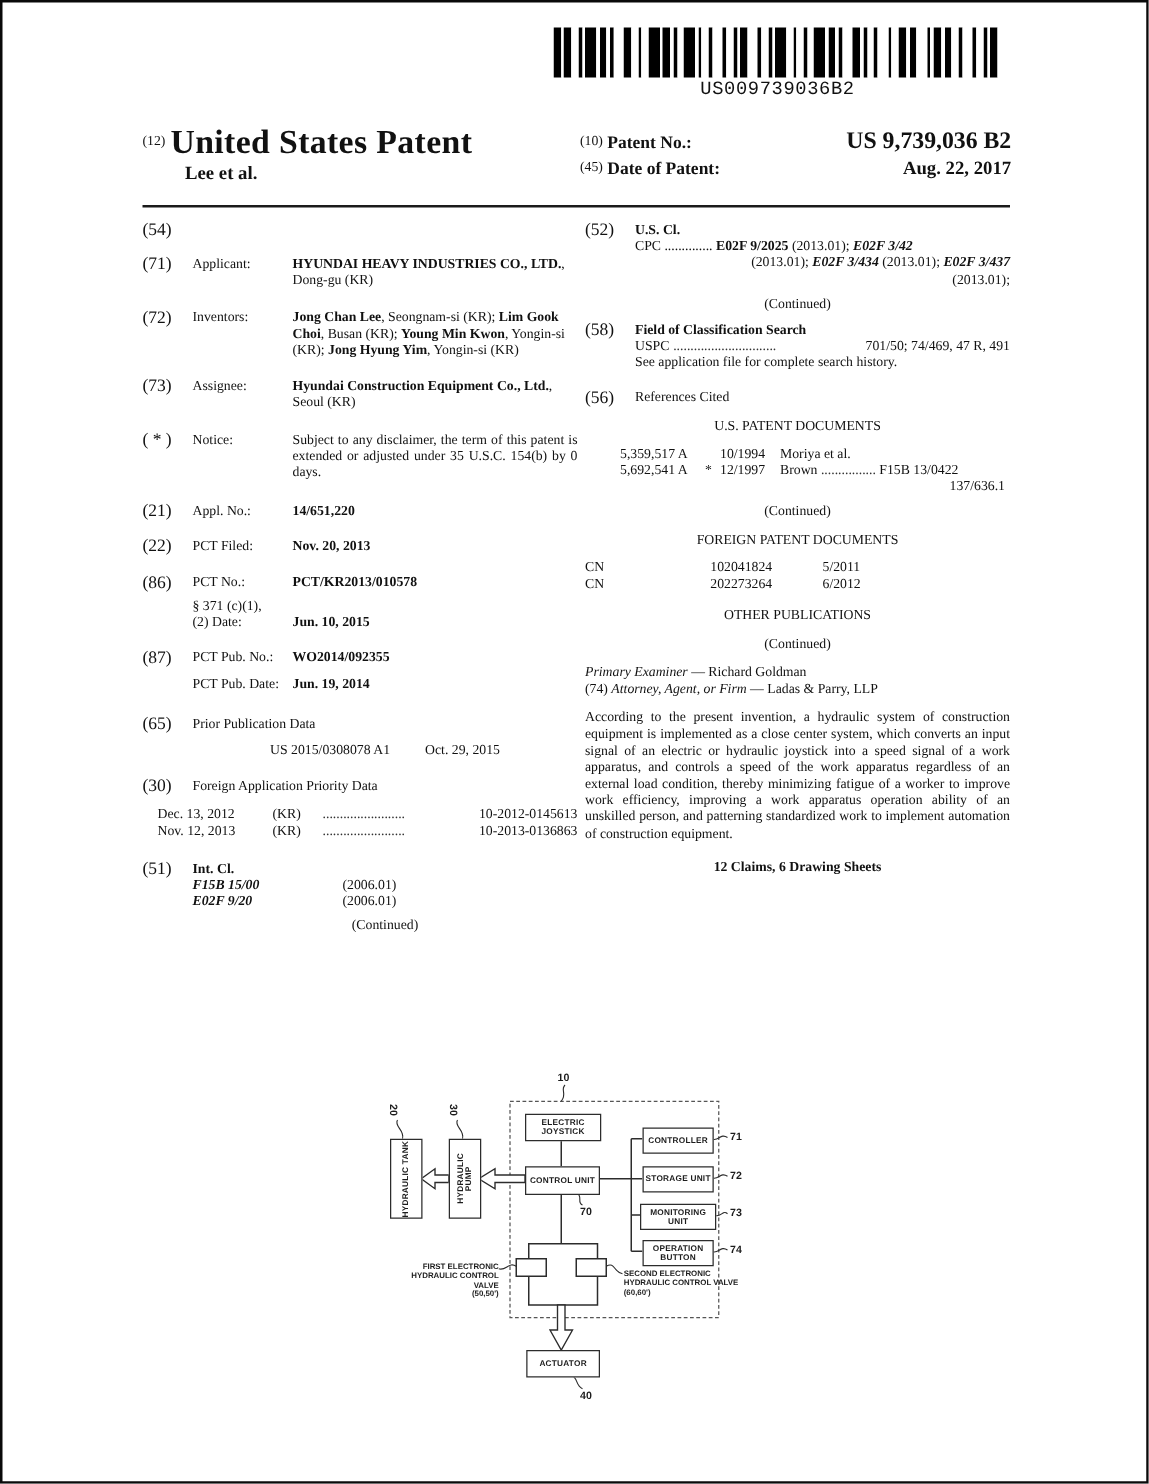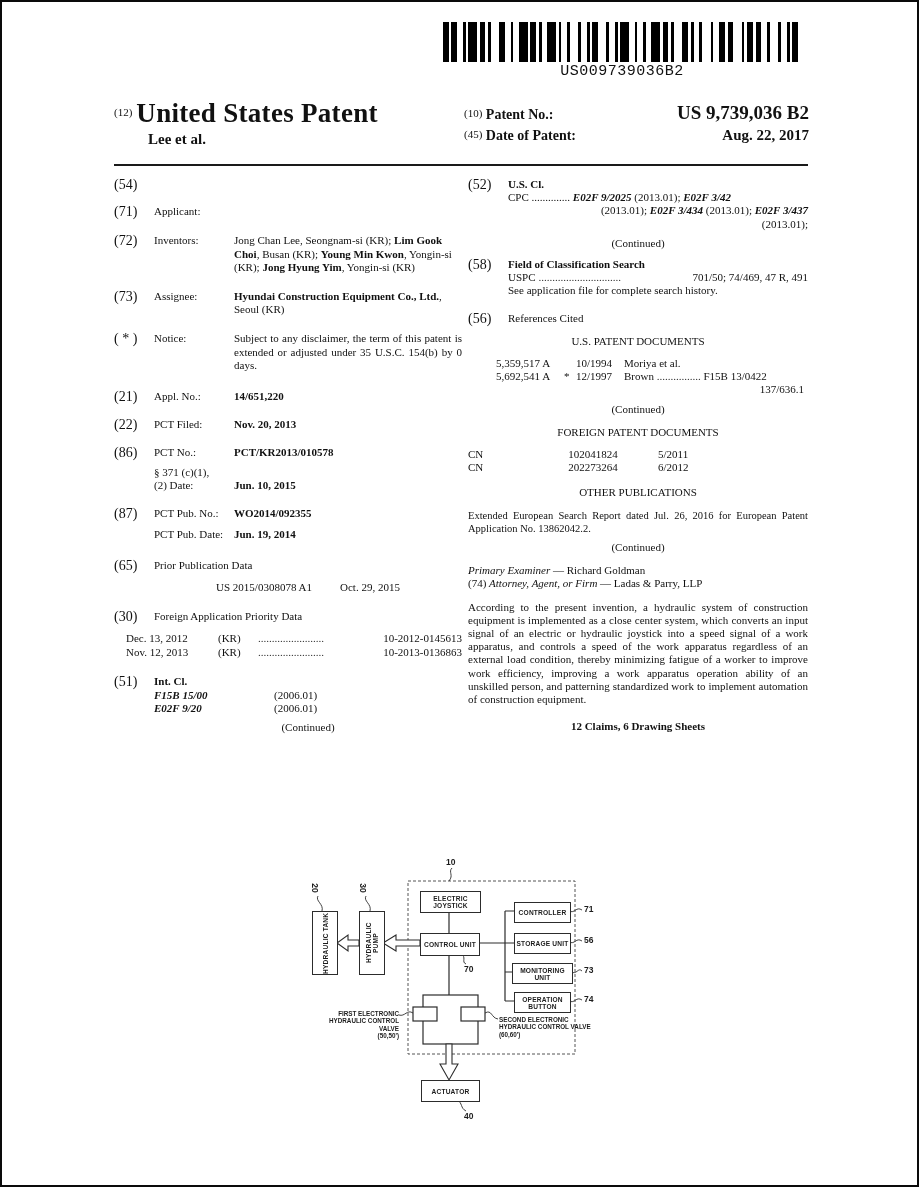--- a/index.html
+++ b/index.html
@@ -175,28 +175,29 @@
   <div class="col col-l">
 
     <div class="inid">
       <span class="num">(54)</span>
     </div>
 
     <div class="inid" style="margin-bottom:16px;">
       <span class="num">(71)</span>
       <span class="lv">
           <span>Applicant:</span>
+        <span><span style="font-weight: 700;">HYUNDAI HEAVY INDUSTRIES CO., LTD.</span><span>, Dong-gu (KR)</span></span>
         </span>
     </div>
 
     <div class="inid" style="margin-bottom:16px;">
       <span class="num">(72)</span>
       <span class="lv">
           <span>Inventors:</span>
-        <span><span style="font-weight: 400;">Jong Chan Lee</span><span>, Seongnam-si (KR); </span><span style="font-weight: 700;">Lim Gook Choi</span><span>, Busan (KR); </span><span style="font-weight: 700;">Young Min Kwon</span><span>, Yongin-si (KR); </span><span style="font-weight: 700;">Jong Hyung Yim</span><span>, Yongin-si (KR)</span></span>
+        <span><span style="font-weight: 700;">Jong Chan Lee</span><span>, Seongnam-si (KR); </span><span style="font-weight: 700;">Lim Gook Choi</span><span>, Busan (KR); </span><span style="font-weight: 700;">Young Min Kwon</span><span>, Yongin-si (KR); </span><span style="font-weight: 700;">Jong Hyung Yim</span><span>, Yongin-si (KR)</span></span>
         </span>
     </div>
 
     <div class="inid" style="margin-bottom:16px;">
       <span class="num">(73)</span>
       <span class="lv">
           <span>Assignee:</span>
         <span><span style="font-weight: 700;">Hyundai Construction Equipment Co., Ltd.</span><span>, Seoul (KR)</span></span>
         </span>
     </div>
@@ -303,21 +304,21 @@
       </span>
     </div>
   </div>
 
   <div class="col col-r">
 
     <div class="inid" style="margin-bottom:4px;">
       <span class="num">(52)</span>
       <span>
         <div class="b">U.S. Cl.</div>
-        <div><span>CPC </span><span>.............. </span><span style="font-weight: 700; font-style: italic;">E02F 9/2025</span><span> (2013.01); </span><span style="font-weight: 700; font-style: italic;">E02F 3/42</span></div>
+        <div><span>CPC </span><span>.............. </span><span style="font-weight: 700; ">E02F 9/2025</span><span> (2013.01); </span><span style="font-weight: 700; font-style: italic;">E02F 3/42</span></div>
         <div class="rt"><span>(2013.01); </span><span style="font-weight: 700; font-style: italic;">E02F 3/434</span><span> (2013.01); </span><span style="font-weight: 700; font-style: italic;">E02F 3/437</span></div>
         <div class="rt"><span>(2013.01);</span></div>
       </span>
     </div>
     <div class="cont">(Continued)</div>
 
     <div class="inid" style="margin-bottom:14px;">
       <span class="num">(58)</span>
       <span>
         <div class="b">Field of Classification Search</div>
@@ -360,21 +361,20 @@
       </div>
       <div class="fdoc">
         <span>CN</span>
         <span class="ctr">202273264</span>
         <span>6/2012</span>
       </div>
     </div>
 
     <div style="margin-bottom:10px;">
       <div class="subhead">OTHER PUBLICATIONS</div>
-      <div class="just" style="font-size:10.5px;">Extended European Search Report dated Jul. 26, 2016 for European Patent Application No. 13862042.2.</div>
       <div class="cont">(Continued)</div>
     </div>
 
     <div><span style="font-style: italic;">Primary Examiner</span><span> — Richard Goldman</span></div>
     <div style="margin-bottom:10px;">
       <span>(74)</span>
       <span><span style="font-style: italic;">Attorney, Agent, or Firm</span><span> — Ladas &amp; Parry, LLP</span></span>
     </div>
 
     <div>
@@ -421,21 +421,21 @@
     <div class="dbox" style="left:512px;top:138px;width:55px;height:19px;">OPERATION BUTTON</div>
     <div class="dbox" style="left:419px;top:226px;width:57px;height:20px;">ACTUATOR</div>
     <div class="dbox vtext" style="left:310px;top:57px;width:24px;height:62px;">HYDRAULIC TANK</div>
     <div class="dbox vtext" style="left:357px;top:57px;width:24px;height:62px;">HYDRAULIC PUMP</div>
 
     <div class="refnum" style="left:444px;top:3px;">10</div>
     <div class="refnum rot" style="left:308px;top:29px;">20</div>
     <div class="refnum rot" style="left:356px;top:29px;">30</div>
     <div class="refnum" style="left:462px;top:110px;">70</div>
     <div class="refnum" style="left:582px;top:50px;">71</div>
-    <div class="refnum" style="left:582px;top:81px;">56</div>
+    <div class="refnum" style="left:582px;top:81px;">72</div>
     <div class="refnum" style="left:582px;top:111px;">73</div>
     <div class="refnum" style="left:582px;top:140px;">74</div>
     <div class="refnum" style="left:462px;top:257px;">40</div>
 
     <div class="vlabel" style="left:309px;top:156px;width:88px;text-align:right;">
       <div>FIRST ELECTRONIC</div>
         <div>HYDRAULIC CONTROL VALVE</div>
         <div>(50,50')</div>
     </div>
     <div class="vlabel" style="left:497px;top:162px;width:95px;text-align:left;">

